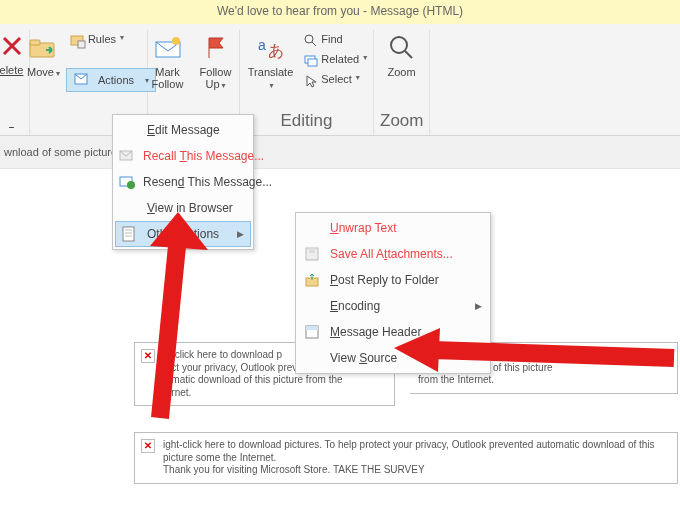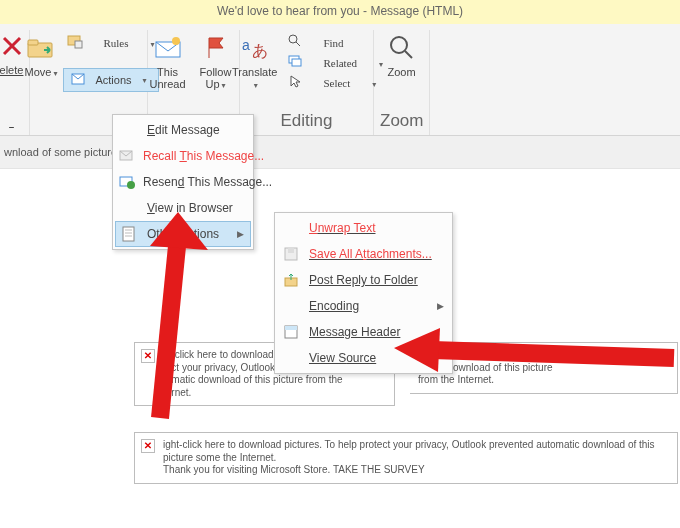--- a/index.html
+++ b/index.html
@@ -59,26 +59,25 @@
   .big-btn .icon { width: 32px; height: 32px; display:flex; align-items:center; justify-content:center;}
   .big-btn .lbl { font-size: 11px; margin-top: 2px; text-align: center; line-height: 1.1; }
   .stack {
     display: flex;
     flex-direction: column;
     gap: 2px;
     padding-top: 2px;
   }
   .small-btn {
     display: flex;
-    align-items: flex-end;
-    gap: 20px;
+    align-items: flex-start;
+    gap: 2px;
     padding: 1px 4px;
     font-size: 11px;
     cursor: default;
-    font-family: Liberation Serif, serif;
   }
   .small-btn .ic { width: 16px; height: 16px; display:flex; align-items:center; justify-content:center;}
   .caret { font-size: 8px; color: #666; margin-left: 2px;}
   .actions-btn {
     display: flex;
     align-items: center;
     gap: 9px;
     padding: 2px 6px;
     font-size: 11px;
     background: #cde6f7;
@@ -216,21 +215,21 @@
   <div class="ribbon-group" style="width:92px;">
     <div class="group-body">
       <div class="big-btn">
         <div class="icon">
           <svg width="30" height="26">
               <rect x="3" y="7" width="24" height="15" fill="#fff" stroke="#4a90d9"></rect>
               <path d="M3 7 l12 9 l12 -9" fill="none" stroke="#4a90d9"></path>
               <circle cx="23" cy="6" r="4" fill="#f6c552"></circle>
             </svg>
         </div>
-        <div class="lbl" style="white-space:normal; width:40px;">This Unread</div>
+        <div class="lbl" style="white-space:normal; width:40px;">Mark Follow</div>
       </div>
       <div class="big-btn">
         <div class="icon">
           <svg width="26" height="26">
               <path d="M6 3 v20 M6 3 h14 l-4 5 l4 5 h-14" fill="#e0513e" stroke="#b83b2a"></path>
             </svg>
         </div>
         <div class="lbl"><span>Follow Up</span><span class="caret">▾</span></div>
       </div>
     </div>
@@ -336,21 +335,21 @@
           <line x1="4" y1="7" x2="11" y2="7" stroke="#bbb"></line>
           <line x1="4" y1="10" x2="11" y2="10" stroke="#bbb"></line>
         </svg>
       </span>
     <span>Oth<span class="underline">e</span>r Actions</span>
 
     <span class="sub-arrow">▶</span>
   </div>
 </div>
 
-<div class="menu" style="left:274px; top:212px; width:179px;text-decoration:underline;">
+<div class="menu" style="left:295px; top:212px; width:196px;">
   <div class="menu-item disabled">
     <span class="m-ic"></span>
       <span><span class="underline">U</span>nwrap Text</span>
 
   </div>
   <div class="menu-item disabled">
     <span class="m-ic">
         <svg width="16" height="16">
           <rect x="2" y="2" width="12" height="12" fill="#eee" stroke="#bbb"></rect>
           <rect x="5" y="2" width="6" height="5" fill="#ddd"></rect>

